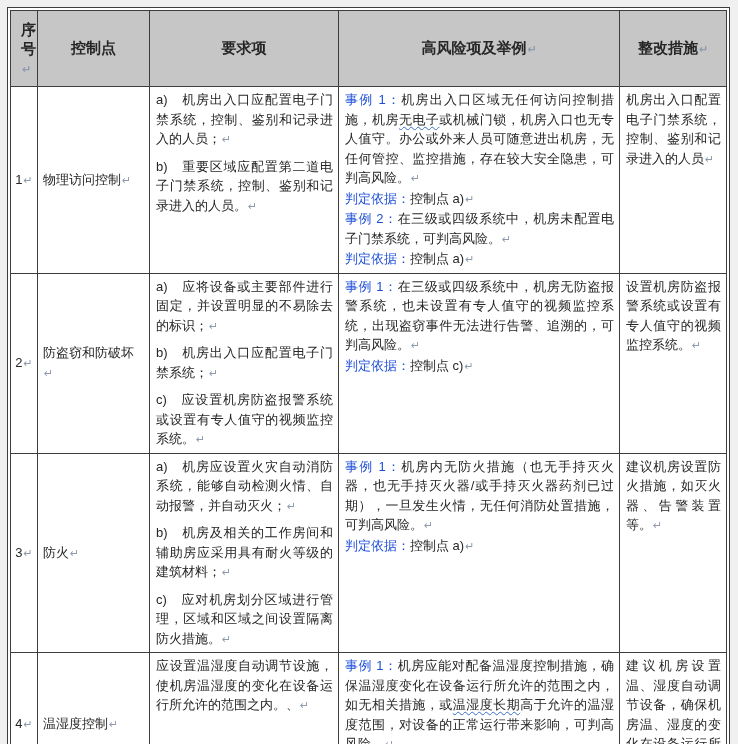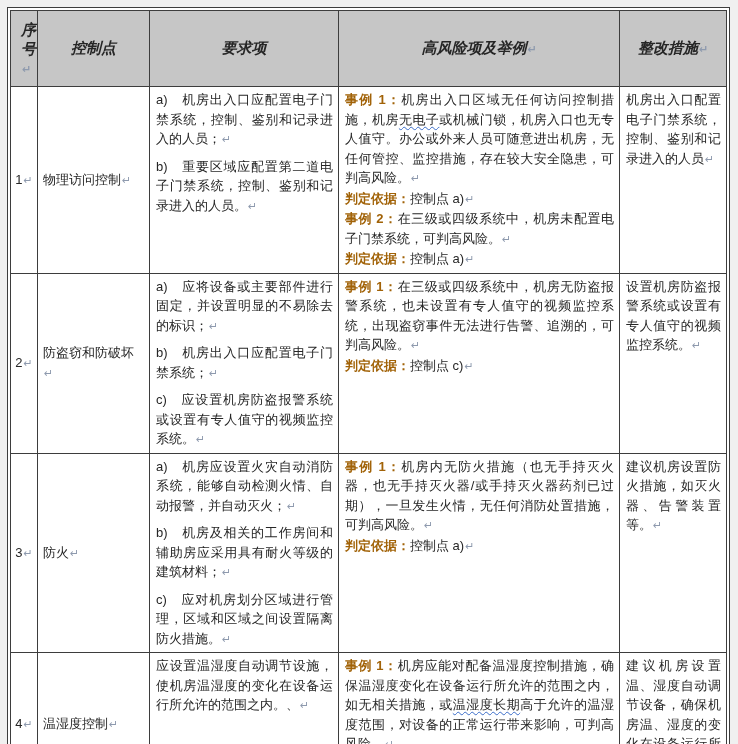--- a/index.html
+++ b/index.html
@@ -32,21 +32,20 @@
     overflow:hidden;
   }
   th{
     background:#c6c6c6;
     color:#262626;
     font-size:15px;
     font-weight:bold;
     text-align:center;
     vertical-align:middle;
     padding:10px;
-    font-style:italic;
   }
   tr.hdr{height:76px;}
   tr.r1{height:165px;}
   tr.r2{height:155px;}
   tr.r3{height:193px;}
   tr.r4{height:128px;}
   td{
     color:#262626;
     font-size:13px;
     line-height:19.5px;
@@ -60,21 +59,21 @@
     vertical-align:middle;
     padding:2px 5px;
   }
   td.req-cell,td.risk-cell,td.fix-cell{
     vertical-align:top;
     padding:3px 5px 3px 6px;
     text-align:justify;
   }
   p.para{margin:0;}
   .req-cell p.para + p.para{margin-top:7px;}
-  b.lbl{font-weight:bold;color:#a16207;}
+  b.lbl{font-weight:normal;color:#1d4ed8;}
   .ret{
     color:#8e9aae;
     font-size:11px;
     padding-left:1px;
   }
   .sq{
     text-decoration:underline;
     text-decoration-style:wavy;
     text-decoration-color:#3a6cc8;
     text-decoration-thickness:1px;

